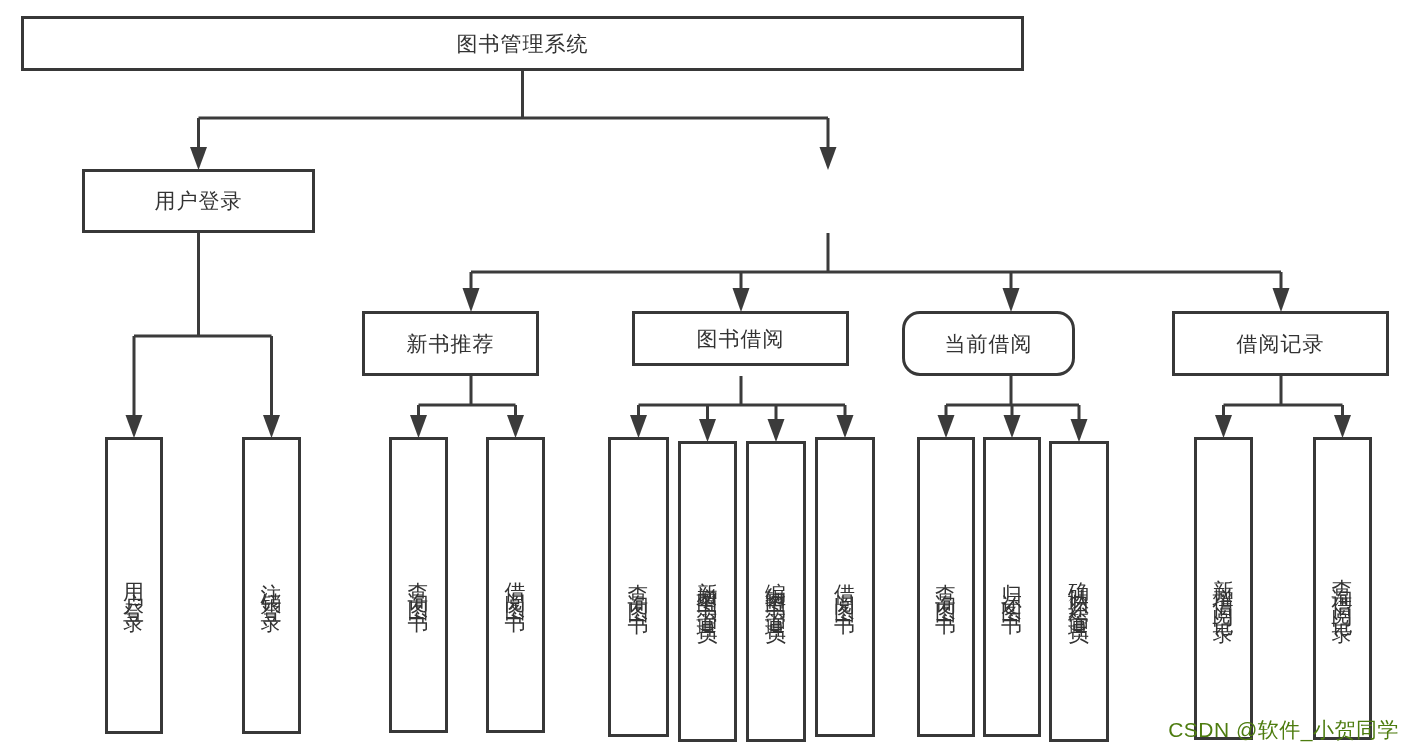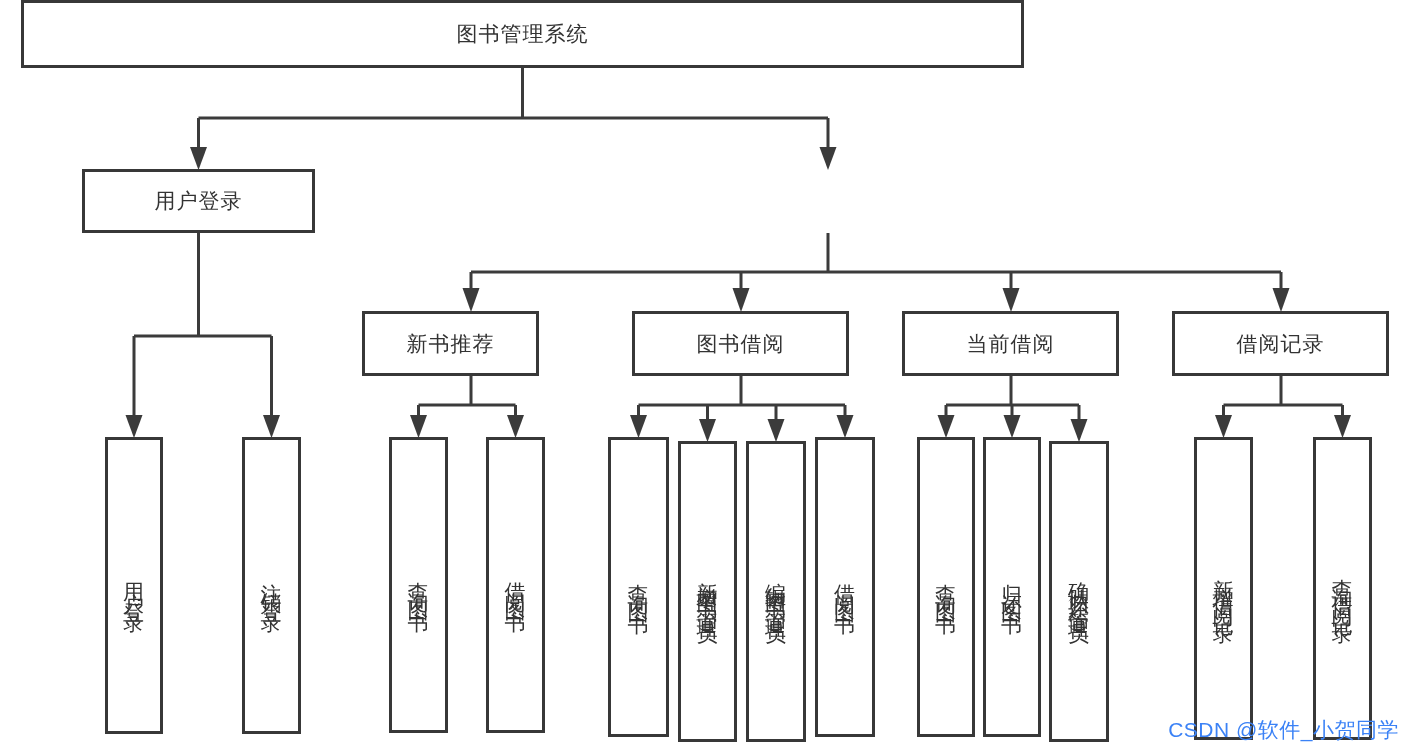--- a/index.html
+++ b/index.html
@@ -31,21 +31,21 @@
     writing-mode:vertical-rl;
     font-size:21px;color:#333333;
     line-height:1;
   }
   .ls4{letter-spacing:10px;}
   .ls6{letter-spacing:9px;}
   .ls9{letter-spacing:6px;}
   #watermark{
     position:absolute;z-index:5;
     top:716px;right:6px;
-    font-size:21px;color:#3b82f6;
+    font-size:21px;color:#4d7c0f;
     letter-spacing:0.5px;
     white-space:nowrap;
   }
 </style>
 </head>
 <body>
 
 <div id="canvas">
 
   <svg id="connectors" width="1405" height="747" viewBox="0 0 1405 747">
@@ -81,27 +81,27 @@
       <polygon points="767.5,419 784.5,419 776,442"></polygon>
       <polygon points="836.5,415 853.5,415 845,438"></polygon>
       <polygon points="937.5,415 954.5,415 946,438"></polygon>
       <polygon points="1003.5,415 1020.5,415 1012,438"></polygon>
       <polygon points="1070.5,419 1087.5,419 1079,442"></polygon>
       <polygon points="1215,415 1232,415 1223.5,438"></polygon>
       <polygon points="1334,415 1351,415 1342.5,438"></polygon>
     </g>
   </svg>
 
-  <div class="node" style="left:21px;top:0;width:1003px;height:68px;">图书管理系统</div>
+  <div class="node" style="left:21px;top:16px;width:1003px;height:55px;">图书管理系统</div>
 
   <div class="node" style="left:82px;top:169px;width:233px;height:64px;">用户登录</div>
 
   <div class="node" style="left:362px;top:311px;width:177px;height:65px;">新书推荐</div>
-  <div class="node" style="left:632px;top:311px;width:217px;height:65px;">图书借阅</div>
-  <div class="node" style="left:902px;top:311px;width:217px;height:65px;">当前借阅</div>
+  <div class="node" style="left:632px;top:311px;width:217px;height:55px;">图书借阅</div>
+  <div class="node" style="left:902px;top:311px;width:173px;height:65px;border-radius:18px;">当前借阅</div>
   <div class="node" style="left:1172px;top:311px;width:217px;height:65px;">借阅记录</div>
 
   <div class="leaf ls4" style="left:105px;top:437px;width:58px;height:297px;">用户登录</div>
   <div class="leaf ls4" style="left:242px;top:437px;width:59px;height:297px;">注销登录</div>
 
   <div class="leaf ls4" style="left:389px;top:437px;width:59px;height:296px;">查询图书</div>
   <div class="leaf ls4" style="left:486px;top:437px;width:59px;height:296px;">借阅图书</div>
 
   <div class="leaf ls4" style="left:608px;top:437px;width:61px;height:300px;">查询图书</div>
   <div class="leaf ls9" style="left:678px;top:441px;width:59px;height:301px;">新增图书（管理员）</div>

